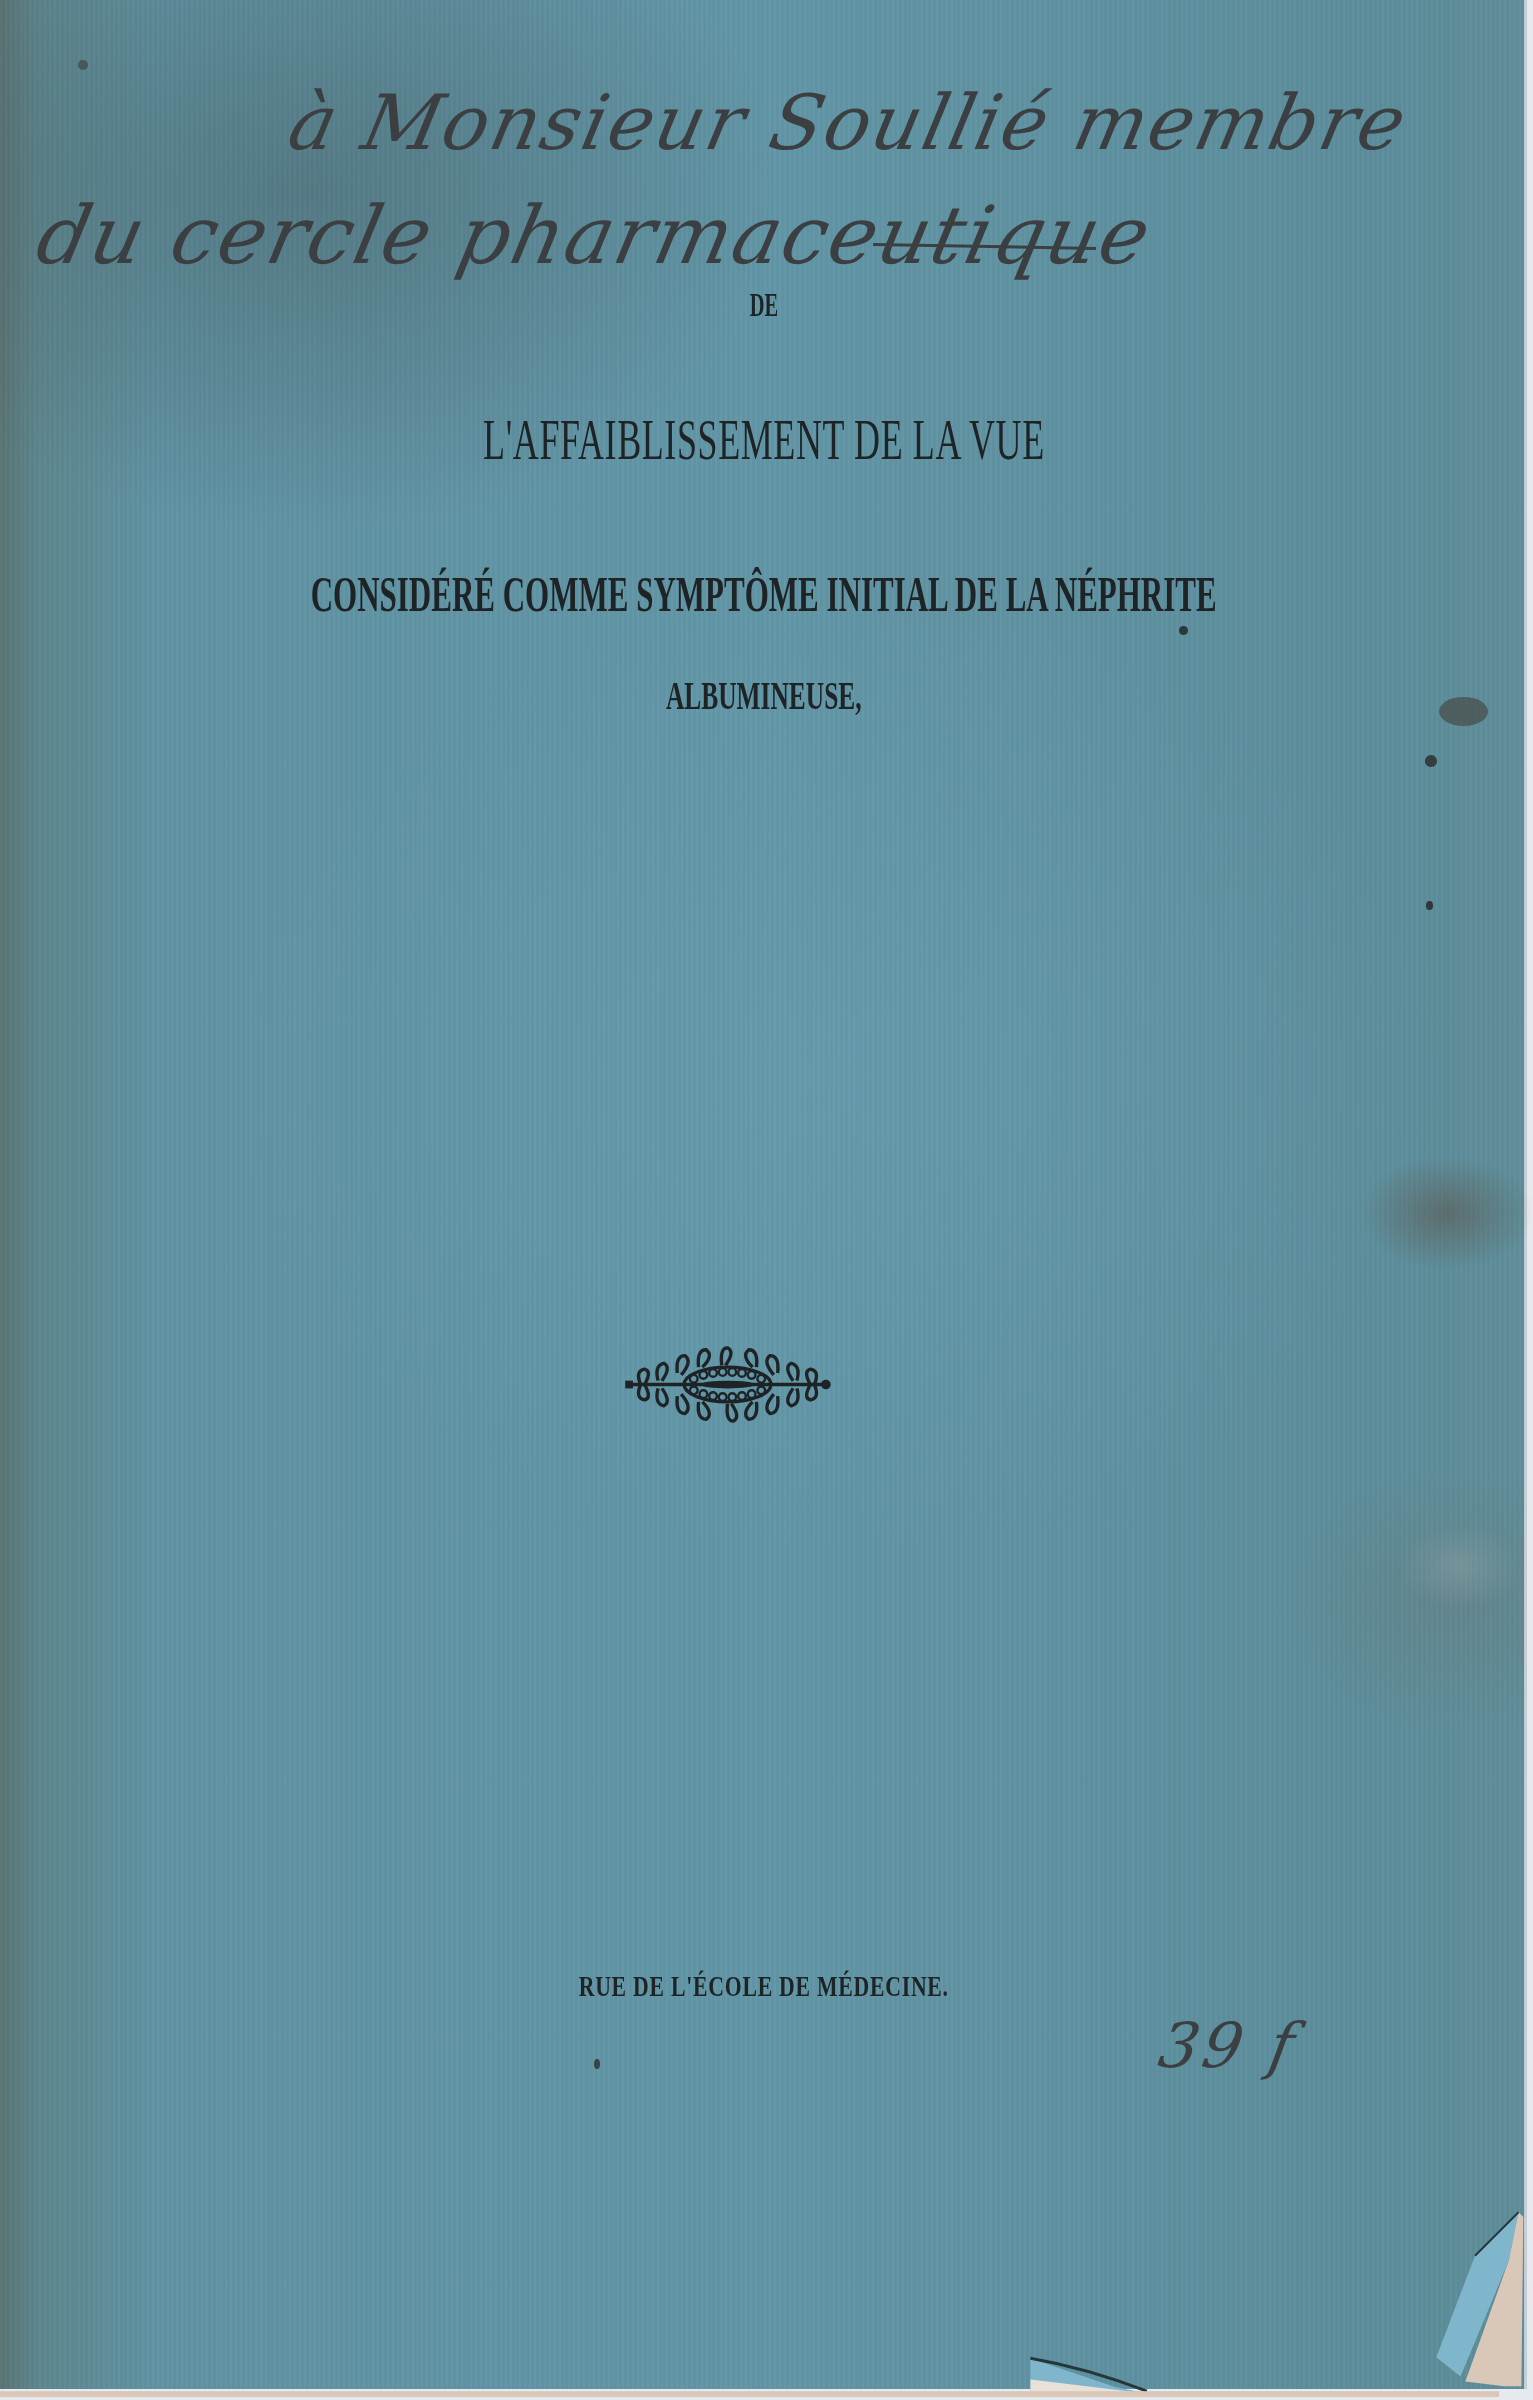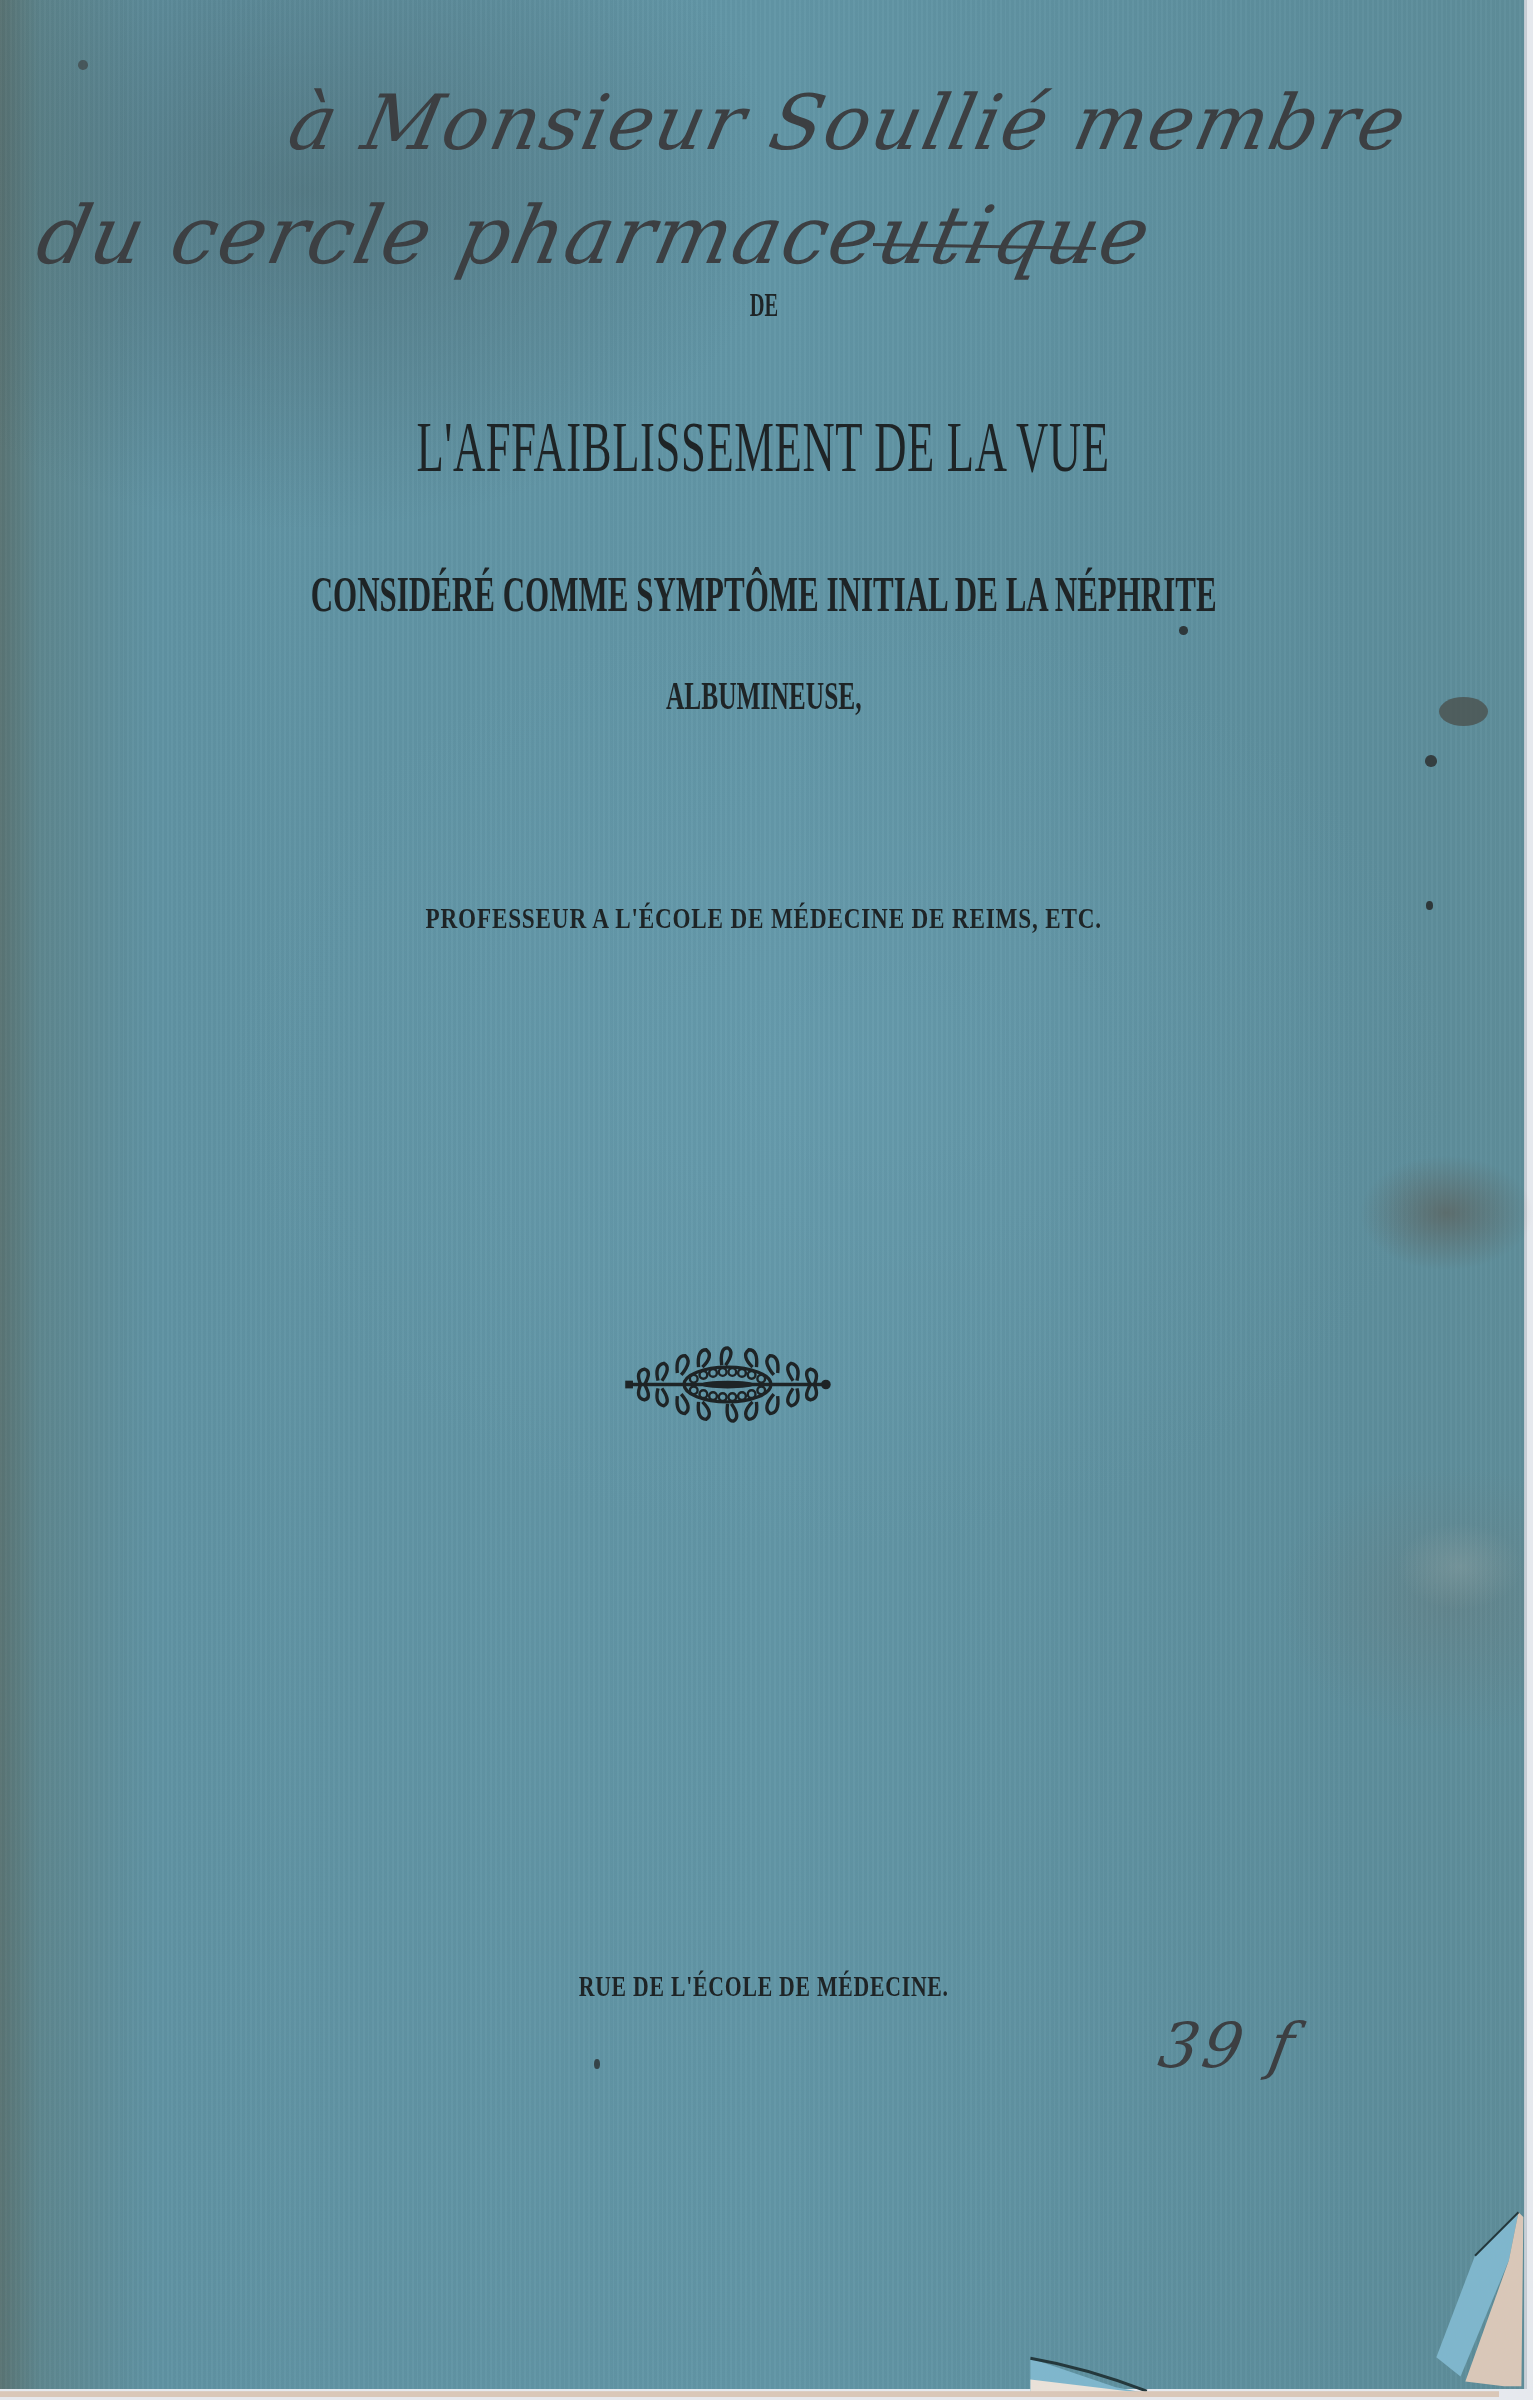--- a/index.html
+++ b/index.html
@@ -23,21 +23,21 @@
   }
   .hand {
     position:absolute; font-family:"DejaVu Serif", serif; font-style:italic;
     color:#3c3f42; white-space:nowrap; letter-spacing:1.9px;
   }
   .print {
     position:absolute; left:0; width:1527px; text-align:center;
     font-family:"Liberation Serif", serif; color:#1e2426; white-space:nowrap;
   }
   .condensed { display:inline-block; transform:scaleX(0.62); transform-origin:center; }
-  .title { top:406px; font-size:72px; letter-spacing:1px; }
+  .title { top:406px; font-size:58px; letter-spacing:1px; }
   .de { top:287px; font-size:33px; font-weight:bold; }
   .subtitle { top:565px; font-size:50px; font-weight:bold; }
   .sub2 { top:627px; font-size:41px; font-weight:bold;margin-top:44px; }
   .author { top:767px; font-size:39px; font-weight:bold; font-family:"DejaVu Serif", serif; }
   .prof { top:902px; font-size:29px; font-weight:bold; letter-spacing:1px; }
   .paris { top:1764px; font-size:54px; }
   .pub { top:1859px; font-size:45px; letter-spacing:1px; }
   .rue { top:1970px; font-size:29px; font-weight:bold; letter-spacing:1px; }
   .ornament { position:absolute; left:621px; top:1344px; width:213px; height:82px; }
   .spot { position:absolute; border-radius:50%; }
@@ -68,23 +68,20 @@
   <div class="print title">
     <span class="condensed">L'AFFAIBLISSEMENT DE LA VUE</span>
   </div>
   <div class="print subtitle">
     <span class="condensed">CONSIDÉRÉ COMME SYMPTÔME INITIAL DE LA NÉPHRITE</span>
   </div>
   <div class="print sub2">
     <span class="condensed">ALBUMINEUSE,</span>
   </div>
 
-  <div class="print prof">
-    <span class="condensed" style="transform:scaleX(0.8)">PROFESSEUR A L'ÉCOLE DE MÉDECINE DE REIMS, ETC.</span>
-  </div>
 
   <svg class="ornament" viewBox="0 0 220 85">
     <g fill="none" stroke="#1e2426" stroke-width="3.5">
       <ellipse cx="110" cy="42" rx="45" ry="18"></ellipse>
       <line x1="8" y1="42" x2="212" y2="42"></line>
       <path d="M20 42 q-6 -14 4 -16 q8 2 0 16"></path>
       <path d="M20 42 q-6 14 4 16 q8 -2 0 -16"></path>
       <path d="M200 42 q6 -14 -4 -16 q-8 2 0 16"></path>
       <path d="M200 42 q6 14 -4 16 q-8 -2 0 -16"></path>
       <path d="M38 38 q-4 -16 6 -18 q8 4 -2 18"></path>

